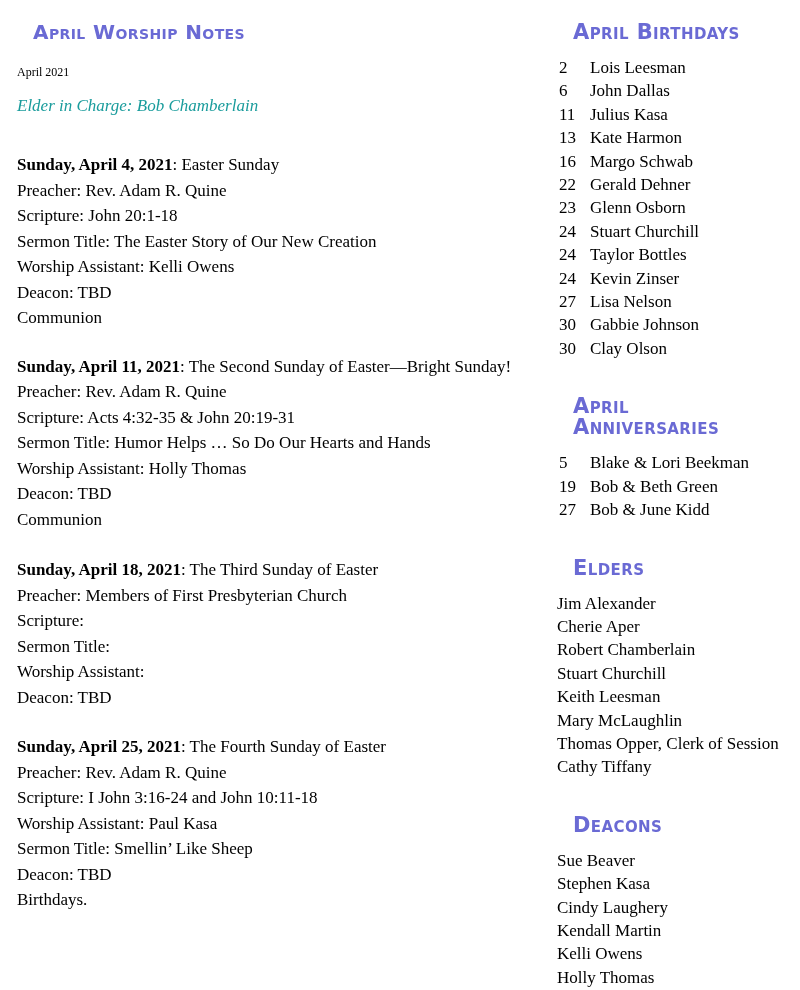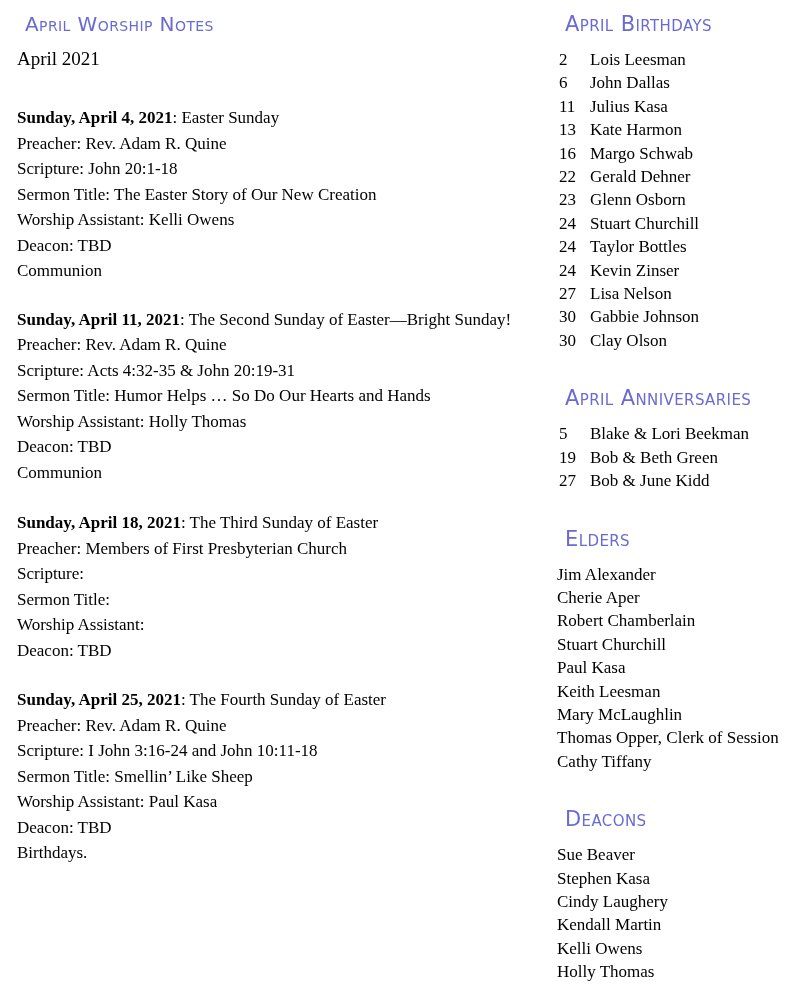--- a/index.html
+++ b/index.html
@@ -25,36 +25,36 @@
     width: 528px;
   }
   .right-col {
     position: absolute;
     left: 557px;
     top: 6px;
     width: 240px;
   }
   .sc-head {
     font-family: "DejaVu Sans", "Liberation Sans", sans-serif;
-    font-weight: normal;
+    font-weight: bold;
     font-variant: small-caps;
     color: #6a6ad4;
     letter-spacing: 0.4px;
-    margin: 8px;
+    margin: 16px;
   }
   h1.sc-head {
     font-size: 20px;
     line-height: 24px;
   }
   h2.sc-head {
     font-size: 21px;
     line-height: 21px;
   }
   .subtitle {
-    font-size: 19px;
+    font-size: 12px;
     line-height: 25px;
     margin-top: 10px;
   }
   .elder-line {
     font-size: 17px;
     line-height: 25px;
     margin-top: 8px;
     font-style: italic;
     color: #1a9c9c;
   }
@@ -82,20 +82,21 @@
   }
 </style>
 </head>
 <body>
 
 <div class="page">
 
   <div class="left-col">
     <h1 class="sc-head">April Worship Notes</h1>
     <div class="subtitle">April 2021</div>
+    <div class="elder-line">Elder in Charge: Bob Chamberlain</div>
 
     <section class="service s1">
       <div><span class="b">Sunday, April 4, 2021</span><span>: </span><span class="i">Easter Sunday</span></div>
       <div>Preacher: Rev. Adam R. Quine</div>
       <div>Scripture: John 20:1-18</div>
       <div>Sermon Title: The Easter Story of Our New Creation</div>
       <div>Worship Assistant: Kelli Owens</div>
       <div>Deacon: TBD</div>
       <div class="i">Communion</div>
     </section>
@@ -116,22 +117,22 @@
       <div>Scripture:</div>
       <div>Sermon Title:</div>
       <div>Worship Assistant:</div>
       <div>Deacon: TBD</div>
     </section>
 
     <section class="service s4">
       <div><span class="b">Sunday, April 25, 2021</span><span>: </span><span class="i">The Fourth Sunday of Easter</span></div>
       <div>Preacher: Rev. Adam R. Quine</div>
       <div>Scripture: I John 3:16-24 and John 10:11-18</div>
+      <div>Worship Assistant: Paul Kasa</div>
       <div>Sermon Title: Smellin’ Like Sheep</div>
-      <div>Worship Assistant: Paul Kasa</div>
       <div>Deacon: TBD</div>
       <div class="i">Birthdays.</div>
     </section>
   </div>
 
   <div class="right-col">
 
     <section class="section">
       <h2 class="sc-head">April Birthdays</h2>
       <div class="row"><span class="day">2</span><span>Lois Leesman</span></div>
@@ -155,21 +156,20 @@
       <div class="row"><span class="day">19</span><span>Bob &amp; Beth Green</span></div>
       <div class="row"><span class="day">27</span><span>Bob &amp; June Kidd</span></div>
     </section>
 
     <section class="section">
       <h2 class="sc-head">Elders</h2>
       <div class="pline">Jim Alexander</div>
       <div class="pline">Cherie Aper</div>
       <div class="pline">Robert Chamberlain</div>
       <div class="pline">Stuart Churchill</div>
-      <div class="pline">Paul Kasa</div>
       <div class="pline">Keith Leesman</div>
       <div class="pline">Mary McLaughlin</div>
       <div class="pline">Thomas Opper, Clerk of Session</div>
       <div class="pline">Cathy Tiffany</div>
     </section>
 
     <section class="section">
       <h2 class="sc-head">Deacons</h2>
       <div class="pline">Sue Beaver</div>
       <div class="pline">Stephen Kasa</div>

